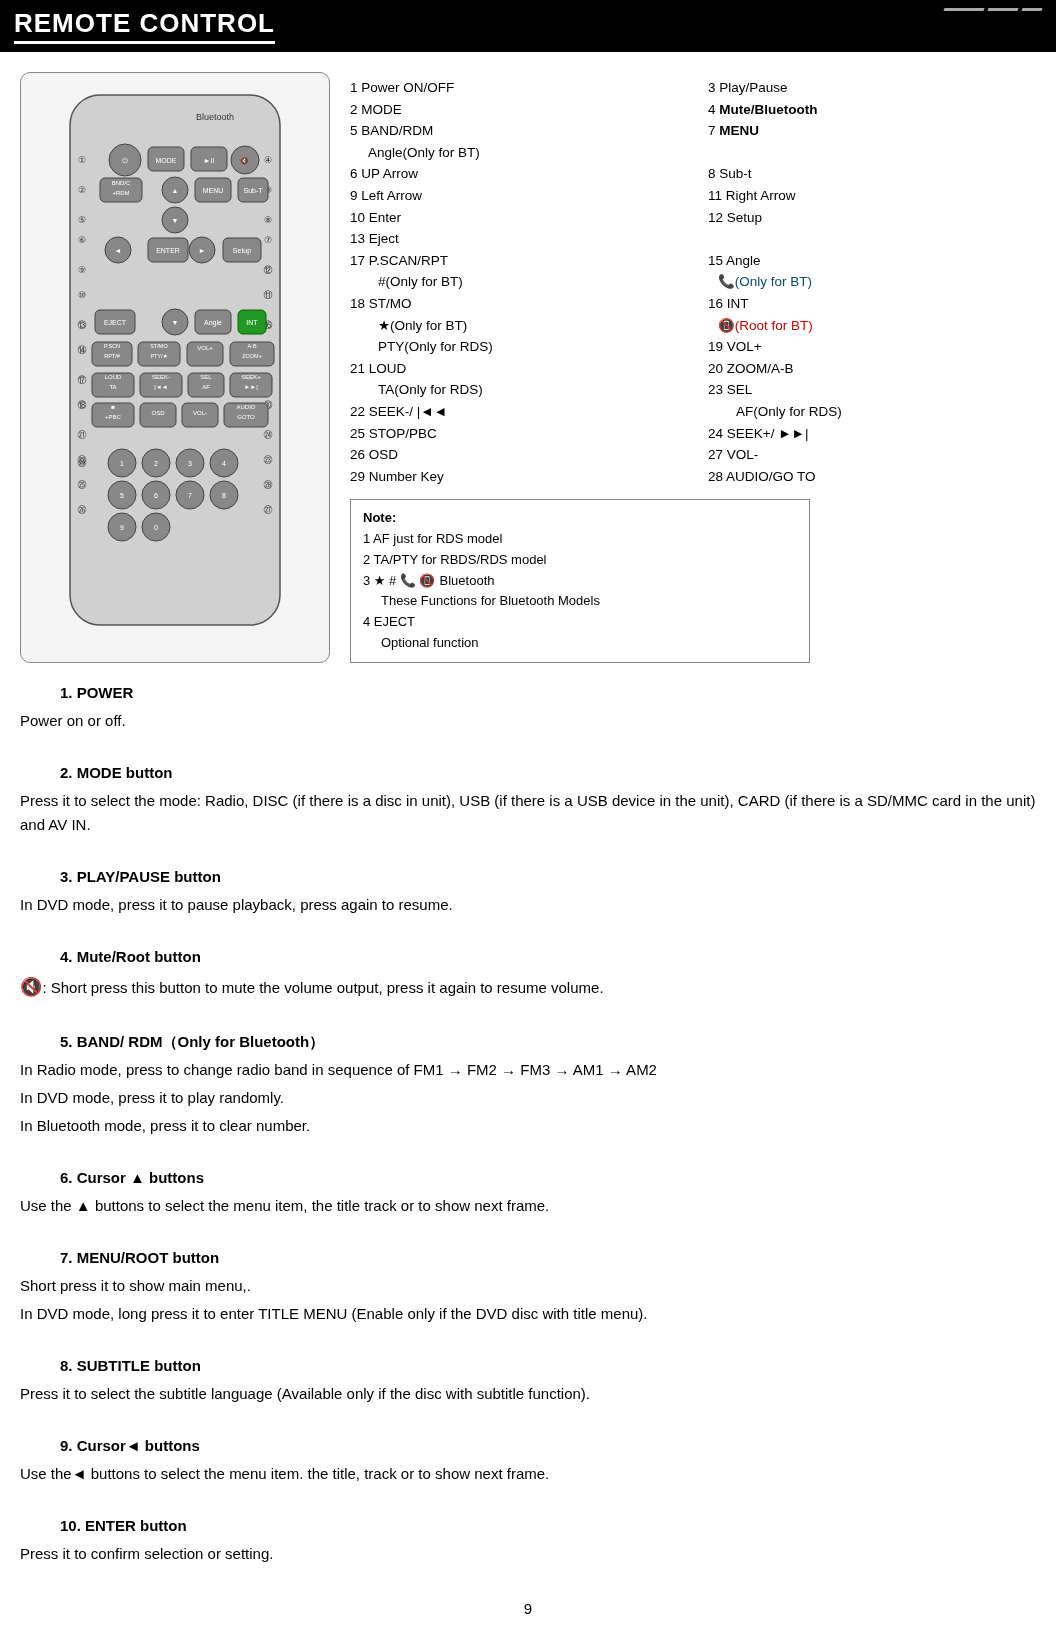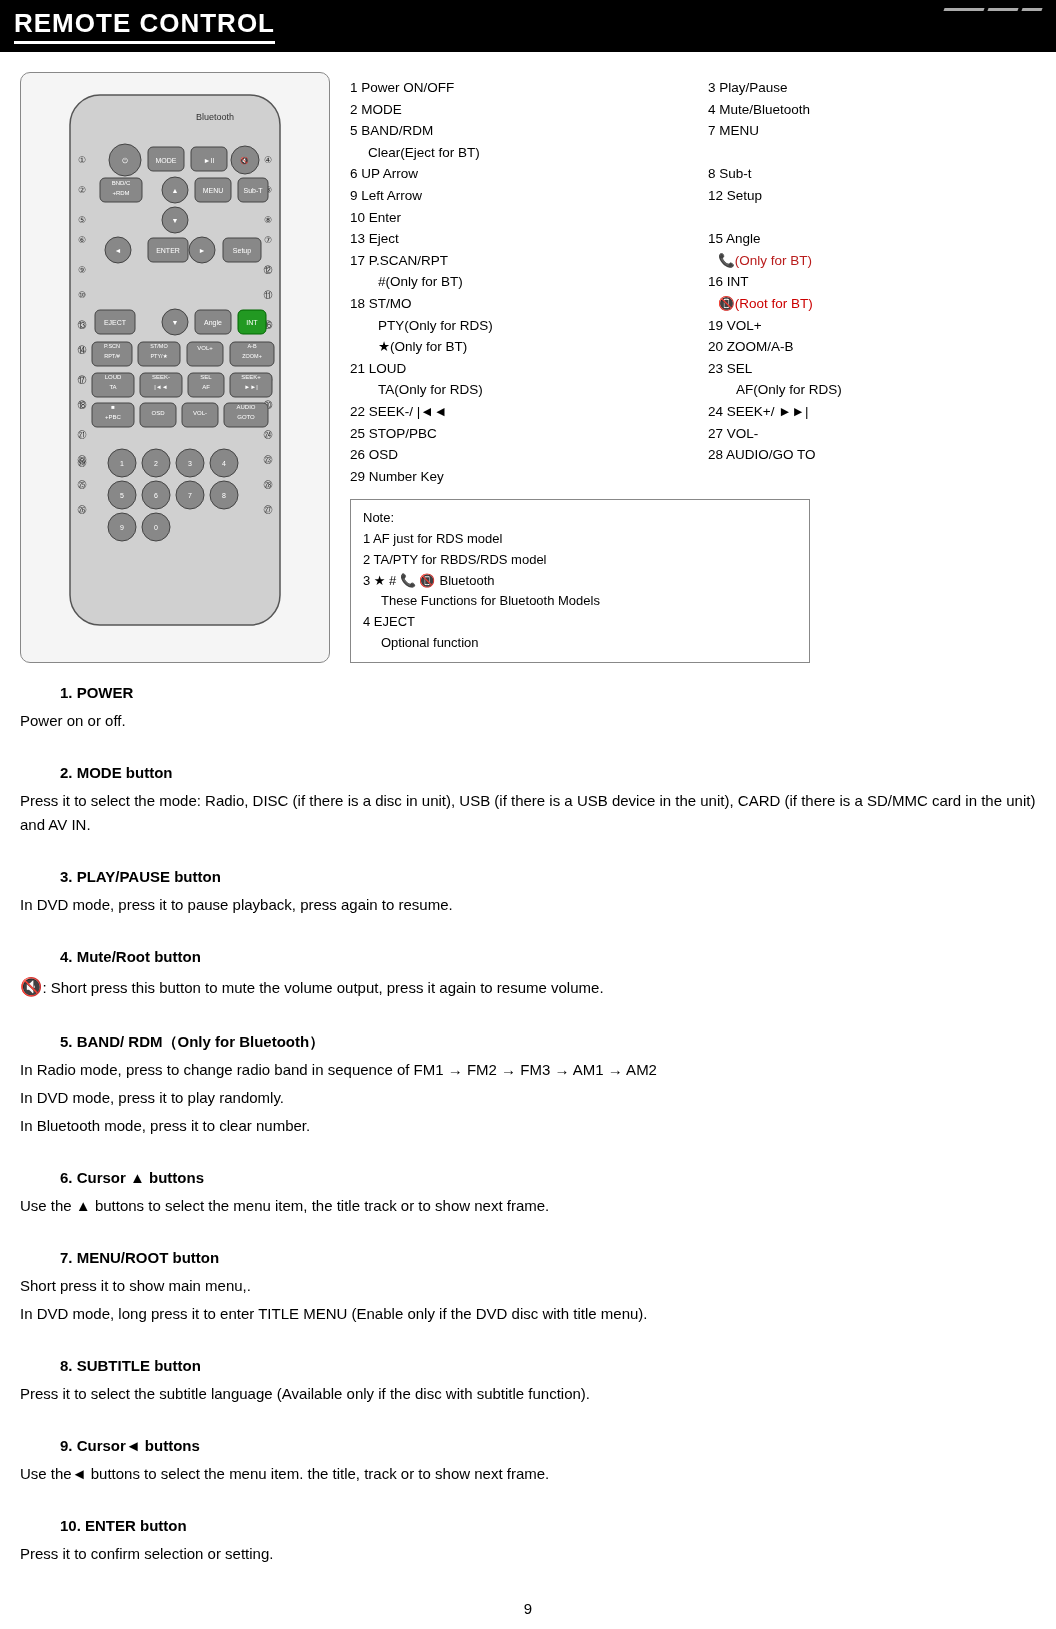--- a/index.html
+++ b/index.html
@@ -72,22 +72,22 @@
     }
 
     .keylist-grid {
       display: grid;
       grid-template-columns: 1fr 1fr;
       gap: 0 30px;
       font-size: 13.5px;
       line-height: 1.6;
     }
 
-    .bold { font-weight: normal; }
-    .green { color: #b91c1c; }
+    .bold { font-weight: bold; }
+    .green { color: #0c4a6e; }
 
     .note-section {
       margin-top: 18px;
       border: 1px solid #888;
       padding: 8px 12px;
       font-size: 13px;
       line-height: 1.6;
       background: #fff;
     }
 
@@ -306,43 +306,44 @@
       <text x="116" y="442" class="remote-label">0</text>
     </svg>
   </div>
 
   <div class="keylist">
     <div class="keylist-grid">
       <div>
         <div><span>1 </span><span>Power ON/OFF</span></div>
         <div><span>2 </span><span>MODE</span></div>
         <div><span>5 </span><span>BAND/RDM</span></div>
-        <div style="padding-left:18px"><span>Clear(Eject for BT)</span></div>
+        <div style="padding-left:18px"><span>Angle(Only for BT)</span></div>
         <div><span>6 </span><span>UP Arrow</span></div>
         <div><span>9 </span><span>Left Arrow</span></div>
         <div><span>10 </span><span>Enter</span></div>
         <div><span>13 </span><span>Eject</span></div>
         <div><span>17 </span><span>P.SCAN/RPT</span></div>
         <div style="padding-left:28px"><span>#(Only for BT)</span></div>
         <div><span>18 </span><span>ST/MO</span></div>
+        <div style="padding-left:28px"><span>★(Only for BT)</span></div>
         <div style="padding-left:28px"><span>PTY(Only for RDS)</span></div>
-        <div style="padding-left:28px"><span>★(Only for BT)</span></div>
         <div><span>21 </span><span>LOUD</span></div>
         <div style="padding-left:28px"><span>TA(Only for RDS)</span></div>
         <div><span>22 </span><span>SEEK-/ |◄◄</span></div>
         <div><span>25 </span><span>STOP/PBC</span></div>
         <div><span>26 </span><span>OSD</span></div>
         <div><span>29 </span><span>Number Key</span></div>
       </div>
       <div>
         <div><span>3 </span><span>Play/Pause</span></div>
         <div><span>4 </span><span class="bold">Mute/Bluetooth</span></div>
         <div><span>7 </span><span class="bold">MENU</span></div>
         <div style="height:1.6em"></div>
         <div><span>8 </span><span>Sub-t</span></div>
+        <div><span>11 </span><span>Right Arrow</span></div>
         <div><span>12 </span><span>Setup</span></div>
         <div style="height:1.6em"></div>
         <div><span>15 </span><span>Angle</span></div>
         <div style="padding-left:10px"><span class="green">📞(Only for BT)</span></div>
         <div><span>16 </span><span>INT</span></div>
         <div style="padding-left:10px"><span style="color:#cc0000">📵(Root for BT)</span></div>
         <div><span>19 </span><span>VOL+</span></div>
         <div><span>20 </span><span>ZOOM/A-B</span></div>
         <div><span>23 </span><span>SEL</span></div>
         <div style="padding-left:28px"><span>AF(Only for RDS)</span></div>

